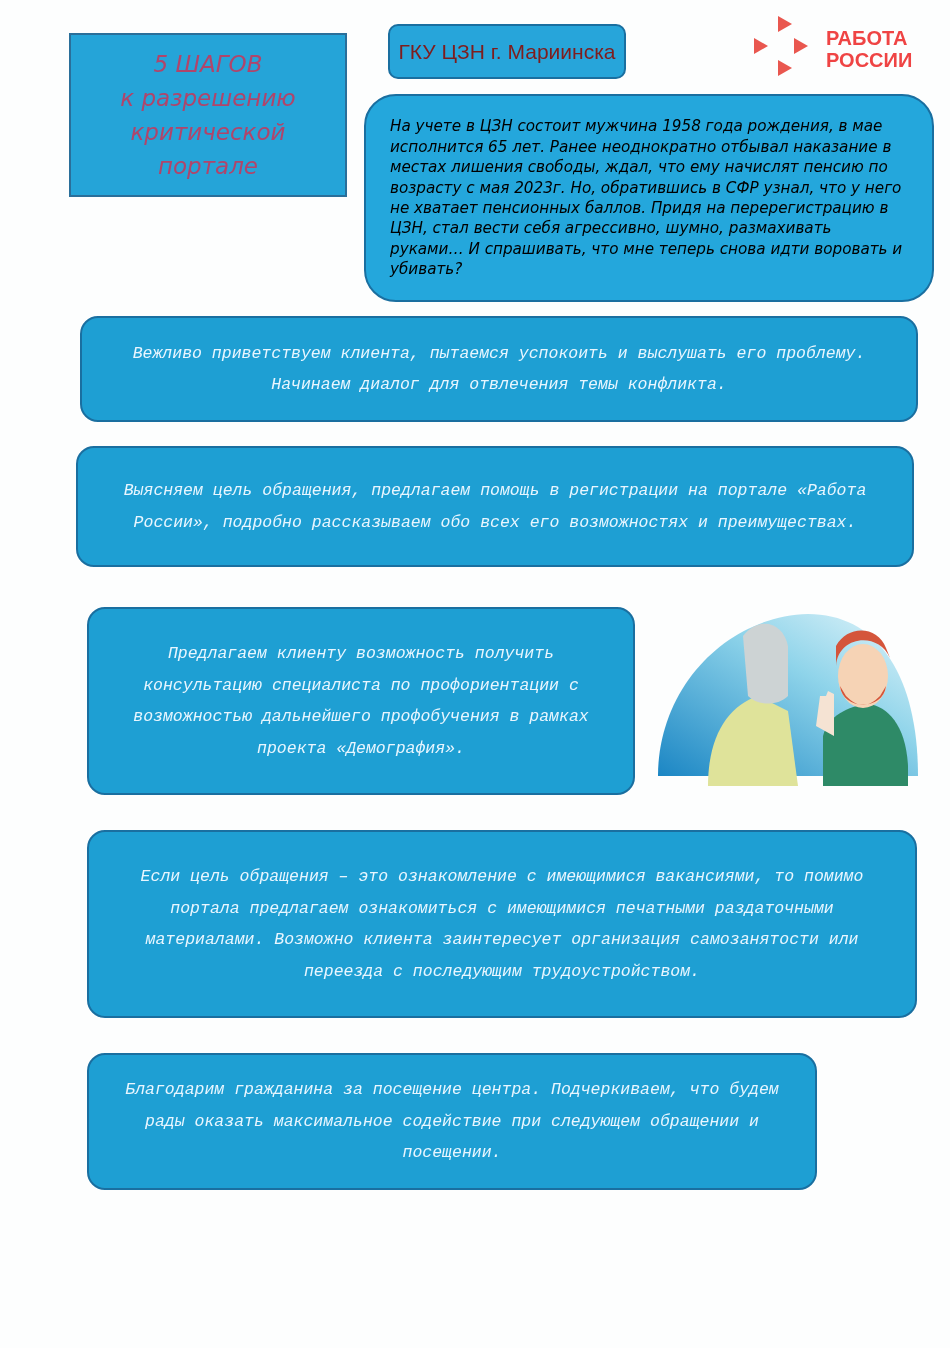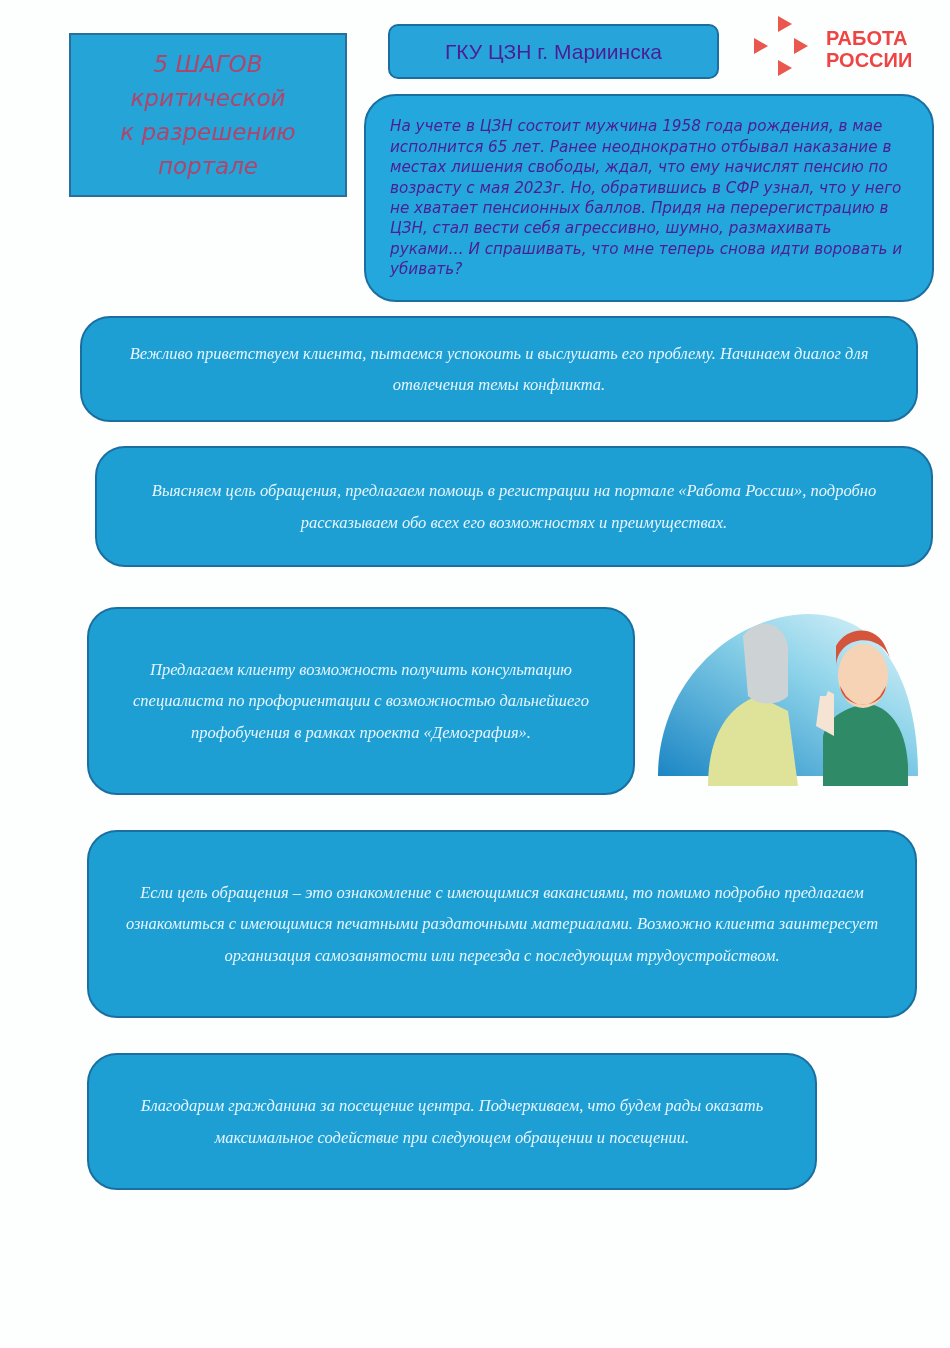--- a/index.html
+++ b/index.html
@@ -21,65 +21,65 @@
     left:69px; top:33px; width:278px; height:164px;
     border-radius:0; border:2px solid #2a6f9a;
     background:#25a4d8;
     flex-direction:column;
     color:#b0456b;
     font-size:23px; line-height:34px;
     font-family:"DejaVu Sans", sans-serif;
     align-items:center;
   }
   .org-box {
-    left:388px; top:24px; width:331px; height:55px;
+    left:388px; top:24px; width:238px; height:55px;
     border-radius:10px;
-    font-style:normal; color:#4c1d95;
+    font-style:normal; color:#7f1d1d;
     font-size:21px;
     background:#27a5da;
   }
   .logo {
     position:absolute; left:748px; top:16px; width:185px; height:66px;
     display:flex; align-items:center;
   }
   .logo svg { width:70px; height:66px; }
   .logo-text {
     margin-left:8px; color:#ef4444; font-weight:bold; font-size:20px; line-height:22px;
   }
   .case-box {
     left:364px; top:94px; width:570px; height:208px;
     border-radius:32px;
-    color:#4c1d95;
+    color:#000000;
     font-size:15.2px; line-height:20.4px;
     text-align:left;
     padding:14px 24px 14px 24px;
     font-family:"DejaVu Sans", sans-serif;
     background:#24a7dc;
   }
   .step {
     font-size:18px; line-height:31.5px;
-    border-radius:30px;
+    border-radius:18px;
     padding:0 30px;
-    font-family:Liberation Serif, serif;
+    font-family:Liberation Mono, monospace;
     font-size:16.5px;
   }
   .s1 { left:80px; top:316px; width:838px; height:106px; }
-  .s2 { left:95px; top:446px; width:838px; height:121px; }
+  .s2 { left:76px; top:446px; width:838px; height:121px; }
   .s3 { left:87px; top:607px; width:548px; height:188px; padding:12px 40px; }
   .s4 { left:87px; top:830px; width:830px; height:188px; }
   .s5 { left:87px; top:1053px; width:730px; height:137px; }
   .illus { position:absolute; left:648px; top:596px; width:274px; height:196px; }
 </style>
 </head>
 <body>
 
 <div class="box title-box">
   <div>5 ШАГОВ</div>
+  <div>к разрешению</div>
   <div>критической</div>
-  <div>к разрешению</div>
   <div>портале</div>
 </div>
 
 <div class="box org-box">ГКУ ЦЗН г. Мариинска</div>
 
 <div class="logo">
   <svg viewBox="0 0 70 66">
     <polygon points="30,0 44,8 30,16" fill="#e9574f"></polygon>
     <polygon points="6,22 20,30 6,38" fill="#e9574f"></polygon>
     <polygon points="46,22 60,30 46,38" fill="#e9574f"></polygon>
@@ -108,14 +108,14 @@
   <path d="M10,180 C10,90 80,20 160,18 C230,18 270,80 270,180 Z" fill="url(#bg)"></path>
   <path d="M60,190 C60,140 80,110 110,100 L140,115 L150,190 Z" fill="#dfe39a"></path>
   <path d="M95,40 C110,20 135,25 140,50 L140,100 C130,110 110,110 100,100 Z" fill="#cdd3d4"></path>
   <path d="M175,140 C180,120 200,110 220,108 C240,110 258,130 260,170 L260,190 L175,190 Z" fill="#2e8a67"></path>
   <ellipse cx="215" cy="80" rx="25" ry="32" fill="#f6d3b5"></ellipse>
   <path d="M188,70 C190,40 230,35 242,62 L238,52 C230,30 200,28 188,50 Z" fill="#d4553b"></path>
   <path d="M192,90 C195,115 235,115 238,90 L232,100 C220,112 210,112 198,100 Z" fill="#d4553b"></path>
   <path d="M168,130 L172,100 L178,100 L180,95 L186,98 L186,140 Z" fill="#f5e3d3"></path>
 </svg>
 
-<div class="box step s4">Если цель обращения – это ознакомление с имеющимися вакансиями, то помимо подробно предлагаем ознакомиться с имеющимися печатными раздаточными материалами. Возможно клиента заинтересует организация самозанятости или  переезда с последующим трудоустройством.</div>
+<div class="box step s4">Если цель обращения – это ознакомление с имеющимися вакансиями, то помимо портала предлагаем ознакомиться с имеющимися печатными раздаточными материалами. Возможно клиента заинтересует организация самозанятости или  переезда с последующим трудоустройством.</div>
 <div class="box step s5">Благодарим гражданина за посещение центра. Подчеркиваем, что будем  рады оказать  максимальное содействие при следующем обращении и посещении.</div>
 
 </body></html>

